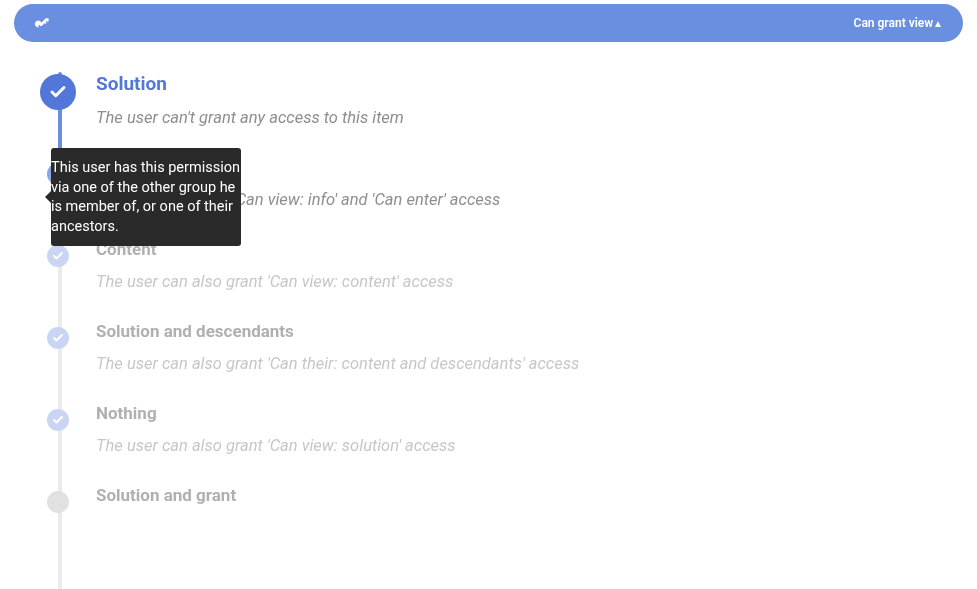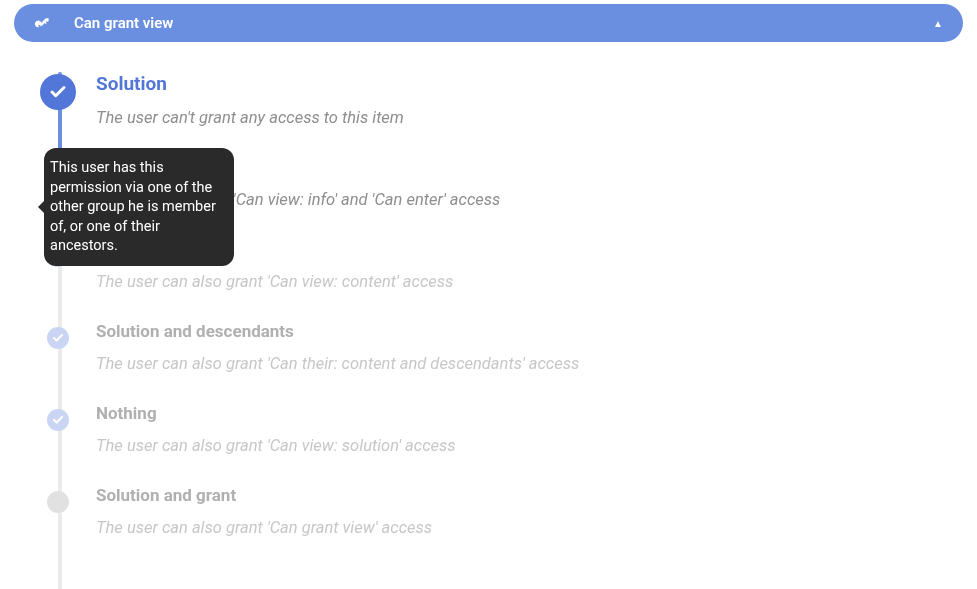--- a/index.html
+++ b/index.html
@@ -16,21 +16,21 @@
     border-radius: 22px;
     height: 38px;
     display: flex;
     align-items: center;
     padding: 0 20px;
     color: #fff;
     position: relative;
     cursor: pointer;
   }
   .header .key-icon { width: 16px; height: 16px; margin-right: 24px; }
-  .header .title { font-weight: 600; font-size: 15px; flex: 1; }
+  .header .title { font-weight: 600; font-size: 12px; flex: 1; text-align: right; }
   .header .caret { font-size: 10px; }
   .timeline {
     position: relative;
     padding-left: 48px;
     margin-top: 0;
   }
   .line-blue {
     position: absolute;
     left: 44px;
     top: 0;
@@ -73,28 +73,28 @@
   .bullet.gray { background: #e1e1e1; }
   .bullet svg { width: 12px; height: 12px; }
   .bullet.large svg { width: 18px; height: 18px; }
   .item-title { font-weight: 700; font-size: 17px; color: #4f4f4f; }
   .item-title.active { color: #5277d8; font-size: 19px; }
   .item-title.disabled { color: #b0b0b0; }
   .item-desc { font-style: italic; color: #8e8e8e; font-size: 16.5px; margin-top: 13px; }
   .item-desc.disabled { color: #c7c7c7; }
   .tooltip {
     position: absolute;
-    left: 44px;
+    left: 51px;
     top: 148px;
     background: #2a2a2a;
     color: #fff;
     font-size: 14.5px;
     line-height: 1.35;
-    padding: 10px 6px;
-    border-radius: 12px;
+    padding: 10px 0;
+    border-radius: 3px;
     width: 190px;
     z-index: 10;
   }
   .tooltip::before {
     content: "";
     position: absolute;
     left: -6px;
     top: 50%;
     margin-top: -6px;
     border: 6px solid transparent;
@@ -163,17 +163,16 @@
           <polyline points="4 12 9 17 20 6"></polyline>
         </svg>
     </div>
     <div class="item-title disabled">Nothing</div>
     <div class="item-desc disabled">The user can also grant 'Can view: solution' access</div>
   </div>
 
   <div class="item">
     <div class="bullet gray"></div>
     <div class="item-title disabled">Solution and grant</div>
-    <div class="item-desc disabled">The user can also grant 'Can grant view' access</div>
   </div>
 </div>
 
 <div class="tooltip">This user has this permission via one of the other group he is member of, or one of their ancestors.</div>
 
 </body></html>

